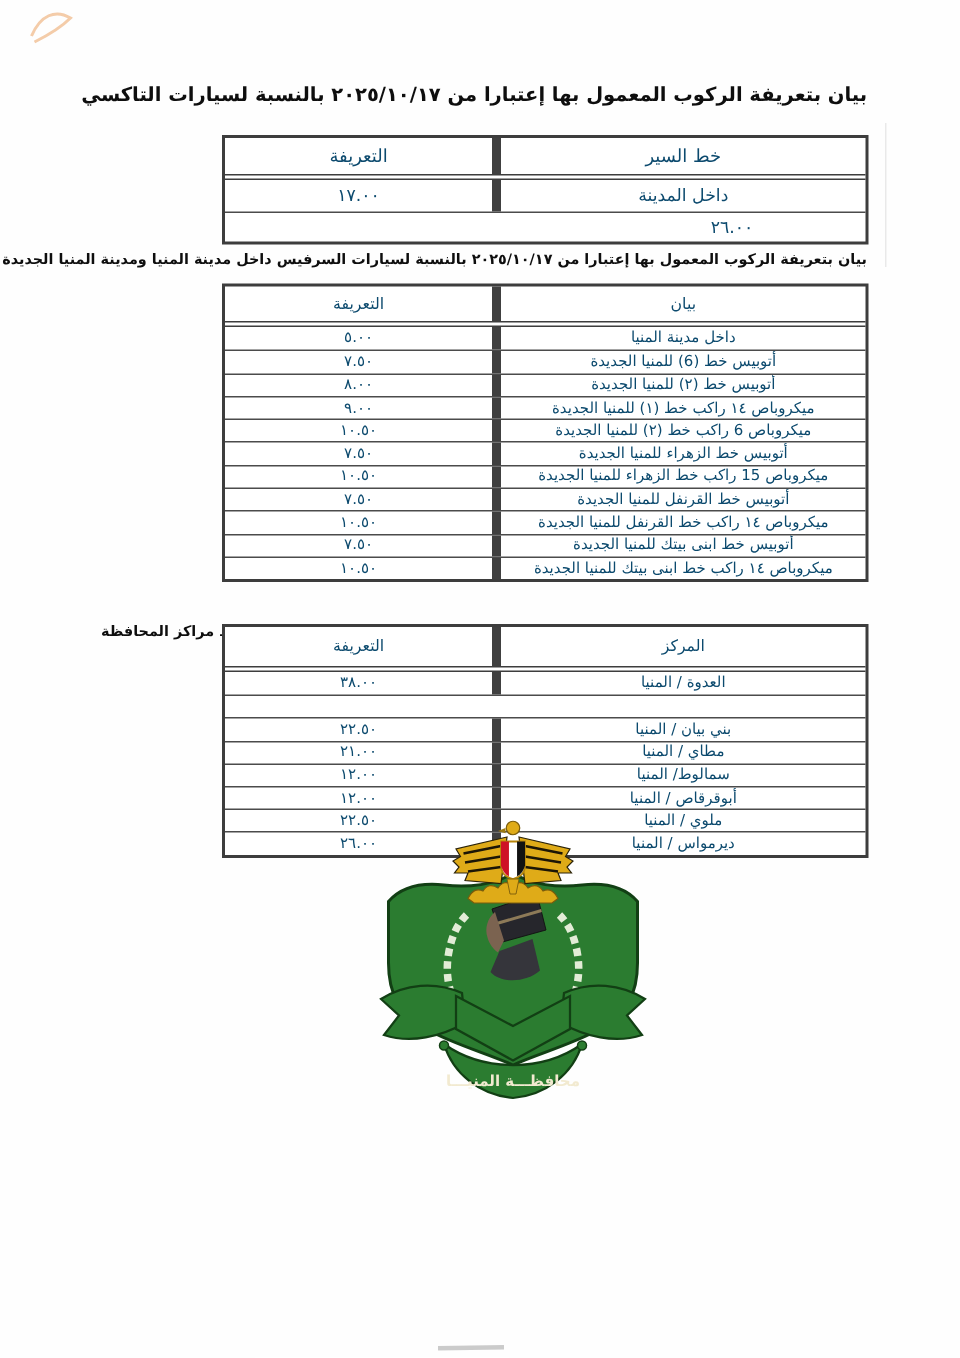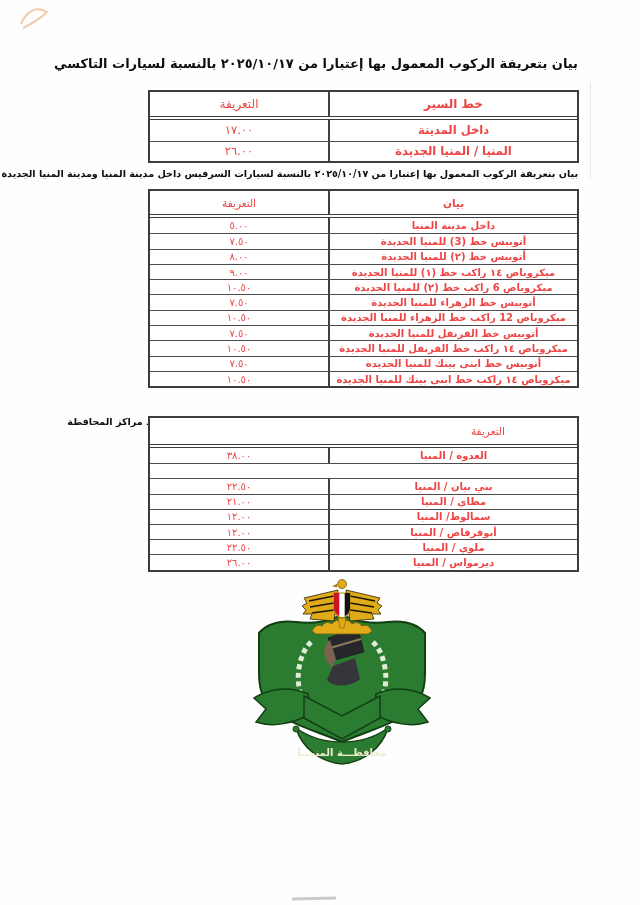--- a/index.html
+++ b/index.html
@@ -21,38 +21,38 @@
   .tbl{
     position:absolute;right:61px;width:431px;box-sizing:border-box;
     border:2px solid #3d3d3d;background:#fff;
   }
   .thead{display:flex;border-bottom:1px solid #3d3d3d;}
   .tbody{border-top:1px solid #3d3d3d;margin-top:2px;}
   .trow{display:flex;border-top:1px solid #4b4b4b;box-sizing:border-box;}
   .tbody .trow:first-child{border-top:none;}
   .cell{
     display:flex;align-items:center;justify-content:center;
-    box-sizing:border-box;color:#ef4444;overflow:hidden;white-space:nowrap;
-  }
-  .c-name{width:58.3%;border-left:2px solid #404040;font-weight:bold;}
+    box-sizing:border-box;color:#0c4a6e;overflow:hidden;white-space:nowrap;
+  }
+  .c-name{width:58.3%;border-left:6px solid #404040;}
   .c-fare{width:41.7%;}
 
   #tbl1{top:90px;}
   #tbl1 .thead{height:24px;font-size:12px;}
   #tbl1 .trow{height:20.5px;font-size:11.5px;}
 
   #tbl2{top:189px;}
   #tbl2 .thead{height:23px;font-size:10.5px;}
   #tbl2 .trow{height:15.3px;font-size:10px;}
 
   #tbl3{top:416px;}
   #tbl3 .thead{height:26px;font-size:10.5px;}
   #tbl3 .trow{height:15.2px;font-size:10px;}
 
-  #logo{position:absolute;left:246px;top:576px;width:192px;height:206px;}
+  #logo{position:absolute;left:246px;top:544px;width:192px;height:206px;}
 
   .artifact{position:absolute;pointer-events:none;}
   #pen-mark{left:16px;top:2px;}
   #edge-line{left:590px;top:82px;width:1px;height:96px;background:#b5b5b5;opacity:.28;}
   #bottom-mark{left:292px;top:897px;width:44px;height:2.5px;background:#8f8f8f;opacity:.45;transform:rotate(-1deg);}
 </style>
 </head>
 <body>
 
 <div class="page">
@@ -62,59 +62,58 @@
     <div class="thead">
       <div class="cell c-name">خط السير</div>
       <div class="cell c-fare">التعريفة</div>
     </div>
     <div class="tbody">
       <div class="trow">
         <div class="cell c-name">داخل المدينة</div>
         <div class="cell c-fare">١٧.٠٠</div>
       </div>
       <div class="trow">
-        <div class="cell c-name">المنيا / المنيا الجديدة</div>
         <div class="cell c-fare">٢٦.٠٠</div>
       </div>
     </div>
   </div>
 
   <div id="title2" class="doc-title">بيان بتعريفة الركوب المعمول بها إعتبارا من ٢٠٢٥/١٠/١٧ بالنسبة لسيارات السرفيس داخل مدينة المنيا ومدينة المنيا الجديدة</div>
   <div id="tbl2" class="tbl">
     <div class="thead">
       <div class="cell c-name">بيان</div>
       <div class="cell c-fare">التعريفة</div>
     </div>
     <div class="tbody">
       <div class="trow">
         <div class="cell c-name">داخل مدينة المنيا</div>
         <div class="cell c-fare">٥.٠٠</div>
       </div>
       <div class="trow">
-        <div class="cell c-name">أتوبيس خط (3) للمنيا الجديدة</div>
+        <div class="cell c-name">أتوبيس خط (6) للمنيا الجديدة</div>
         <div class="cell c-fare">٧.٥٠</div>
       </div>
       <div class="trow">
         <div class="cell c-name">أتوبيس خط (٢) للمنيا الجديدة</div>
         <div class="cell c-fare">٨.٠٠</div>
       </div>
       <div class="trow">
         <div class="cell c-name">ميكروباص ١٤ راكب خط (١) للمنيا الجديدة</div>
         <div class="cell c-fare">٩.٠٠</div>
       </div>
       <div class="trow">
         <div class="cell c-name">ميكروباص 6 راكب خط (٢) للمنيا الجديدة</div>
         <div class="cell c-fare">١٠.٥٠</div>
       </div>
       <div class="trow">
         <div class="cell c-name">أتوبيس خط الزهراء للمنيا الجديدة</div>
         <div class="cell c-fare">٧.٥٠</div>
       </div>
       <div class="trow">
-        <div class="cell c-name">ميكروباص 12 راكب خط الزهراء للمنيا الجديدة</div>
+        <div class="cell c-name">ميكروباص 15 راكب خط الزهراء للمنيا الجديدة</div>
         <div class="cell c-fare">١٠.٥٠</div>
       </div>
       <div class="trow">
         <div class="cell c-name">أتوبيس خط القرنفل للمنيا الجديدة</div>
         <div class="cell c-fare">٧.٥٠</div>
       </div>
       <div class="trow">
         <div class="cell c-name">ميكروباص ١٤ راكب خط القرنفل للمنيا الجديدة</div>
         <div class="cell c-fare">١٠.٥٠</div>
       </div>
@@ -125,20 +124,21 @@
       <div class="trow">
         <div class="cell c-name">ميكروباص ١٤ راكب خط ابنى بيتك للمنيا الجديدة</div>
         <div class="cell c-fare">١٠.٥٠</div>
       </div>
     </div>
   </div>
 
   <div id="title3" class="doc-title">بيان بتعريفة الركوب المعمول بها إعتبارا من ٢٠٢٥/١٠/١٧ بالنسبة لسيارت الاجرة علي خطوط مراكز المحافظة</div>
   <div id="tbl3" class="tbl">
     <div class="thead">
+      <div class="cell c-name">المركز</div>
       <div class="cell c-fare">التعريفة</div>
     </div>
     <div class="tbody">
       <div class="trow">
         <div class="cell c-name">العدوة / المنيا</div>
         <div class="cell c-fare">٣٨.٠٠</div>
       </div>
       <div class="trow">
       </div>
       <div class="trow">

